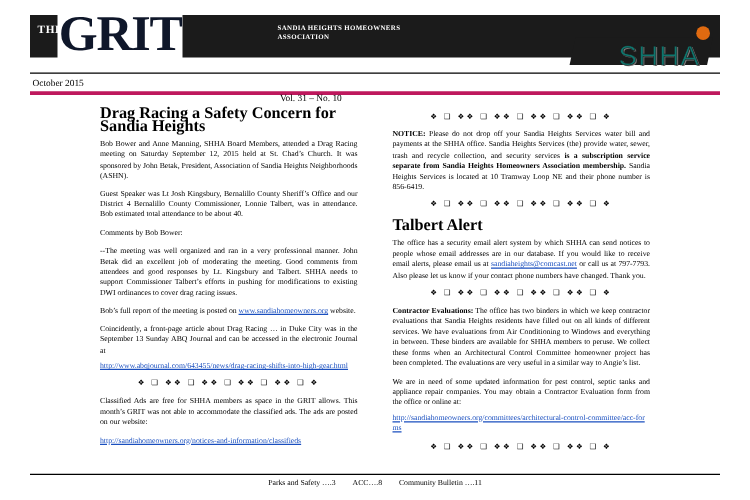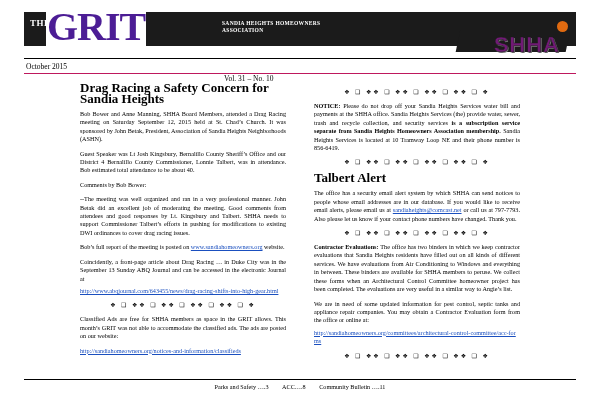--- a/index.html
+++ b/index.html
@@ -52,21 +52,21 @@
     top: -5px;
     font-family: "Liberation Serif", serif;
     font-weight: bold;
     font-size: 40px;
     letter-spacing: -1px;
     color: #ffffff;
     line-height: 40px;
   }
   .mast-title .white-box {
     background: #ffffff;
-    color: #4c1d95;
+    color: #0f172a;
     padding: 0 1px;
   }
   .mast-assoc {
     position: absolute;
     left: 198px;
     top: 8px;
     width: 120px;
     color: #ffffff;
     font-size: 5.5px;
     font-weight: bold;
@@ -80,43 +80,43 @@
     width: 11px;
     height: 11px;
     border-radius: 50%;
     background: #e06a10;
   }
   .mast-shha {
     position: absolute;
     right: 16px;
     top: 20px;
     font-family: "Liberation Sans", sans-serif;
-    font-weight: bold;
+    font-weight: normal;
     font-size: 22px;
-    color: #701a75;
+    color: #0f766e;
     -webkit-text-stroke: 0.5px #1b1b1b;
     text-shadow: 1px 1px 0 #7a7a7a;
     letter-spacing: 1px;
   }
   .mast-shha-bg {
     position: absolute;
     right: 8px;
     top: 18px;
     width: 110px;
     height: 22px;
     background: #1b1b1b;
     transform: skewX(-12deg);
   }
 
   
   .issue-bar {
     position: relative;
     margin-top: 6px;
     border-top: 1px solid #000;
-    border-bottom: 1px solid #be185d;
+    border-bottom: 3px solid #be185d;
     height: 14px;
     font-size: 7.5px;
     font-family: "Liberation Serif", serif;
   }
   .issue-date {
     position: absolute;
     left: 2px;
     top: 3px;
   }
   .issue-vol {

